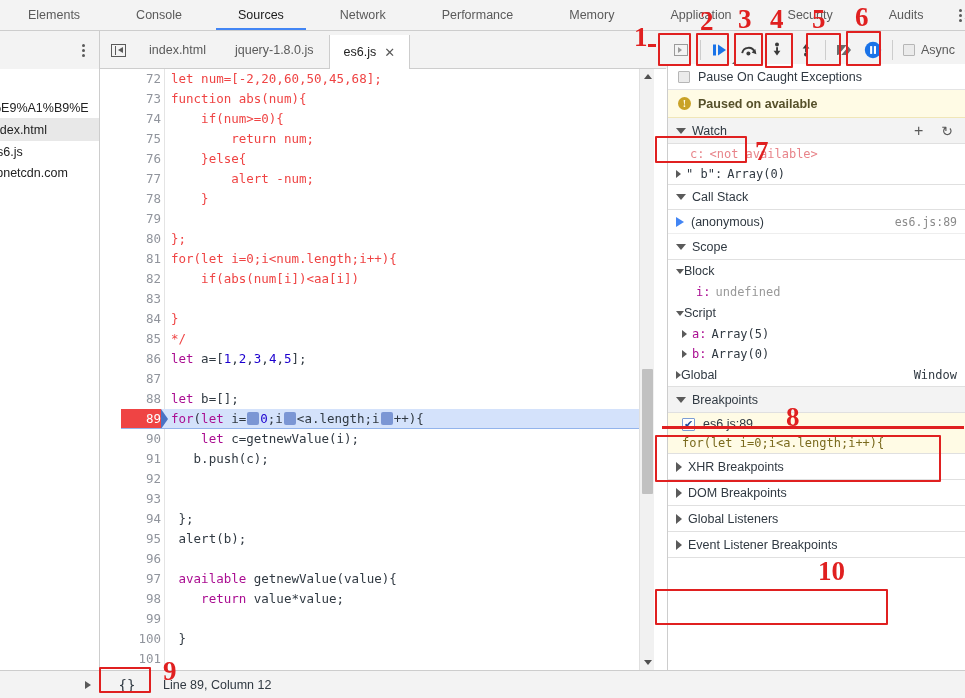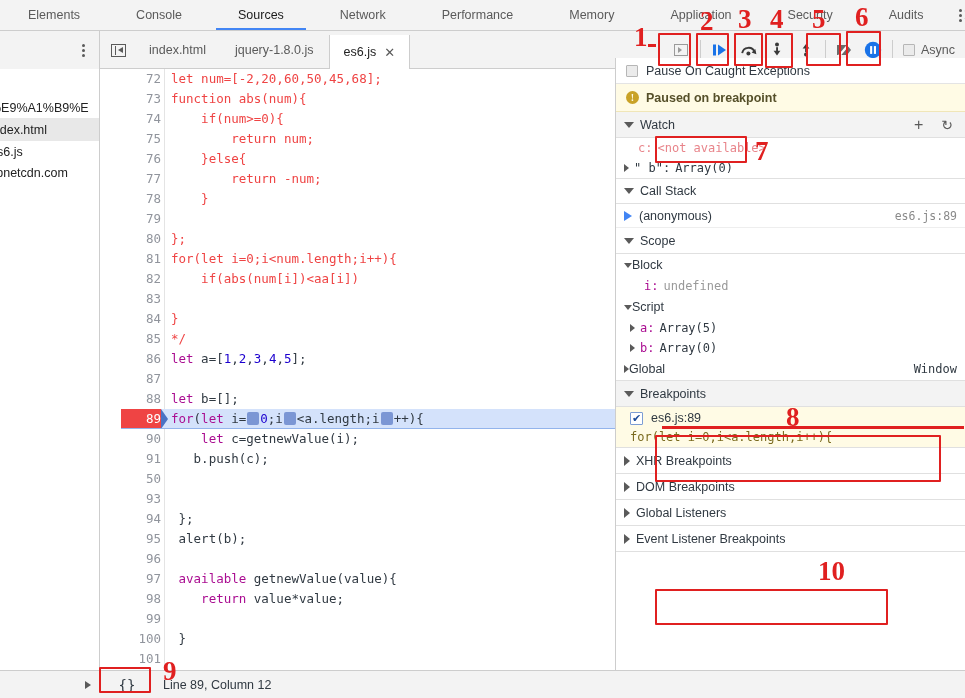--- a/index.html
+++ b/index.html
@@ -185,21 +185,21 @@
   .vscroll .arrow.up { top: 0; }
   .vscroll .arrow.down { bottom: 0; }
   .tri-up { width:0; height:0; border-left:4.5px solid transparent; border-right:4.5px solid transparent; border-bottom:5px solid #505050; }
   .tri-dn { width:0; height:0; border-left:4.5px solid transparent; border-right:4.5px solid transparent; border-top:5px solid #505050; }
   .vthumb {
     position: absolute; left: 2px; width: 11px; background: #c1c1c1; border-radius: 1px;
   }
 
   
   .sidebar {
-    position: absolute; right: 0; top: 58px; width: 350px; bottom: 28px;
+    position: absolute; right: 0; top: 64px; width: 298px; bottom: 28px;
     background: #ffffff; border-left: 1px solid #cdcdcd; overflow: hidden;
   }
   .sb-checkrow {
     height: 26px; display: flex; align-items: center; gap: 8px; padding: 0 10px;
     border-bottom: 1px solid #e4e4e4;
   }
   .sb-checkrow .lbl { font-size: 12.5px; color: #303942; }
   .paused-banner {
     height: 28px; display: flex; align-items: center; gap: 7px; padding: 0 10px;
     background: #fffbe5; border-bottom: 1px solid #f0e6b8;
@@ -464,36 +464,36 @@
 
   <div class="editor">
     <div class="gutter"></div>
     <div class="code-scroll">
       <div id="code-host">
           <div class="cline"><span class="lno">72</span><span class="ctext"><span class="cm">let num=[-2,20,60,50,45,68];</span></span></div>
           <div class="cline"><span class="lno">73</span><span class="ctext"><span class="cm">function abs(num){</span></span></div>
           <div class="cline"><span class="lno">74</span><span class="ctext"><span class="cm">    if(num&gt;=0){</span></span></div>
           <div class="cline"><span class="lno">75</span><span class="ctext"><span class="cm">        return num;</span></span></div>
           <div class="cline"><span class="lno">76</span><span class="ctext"><span class="cm">    }else{</span></span></div>
-          <div class="cline"><span class="lno">77</span><span class="ctext"><span class="cm">        return -num;</span></span></div>
+          <div class="cline"><span class="lno">77</span><span class="ctext"><span class="cm">        alert -num;</span></span></div>
           <div class="cline"><span class="lno">78</span><span class="ctext"><span class="cm">    }</span></span></div>
           <div class="cline"><span class="lno">79</span><span class="ctext"><span class="cm"></span></span></div>
           <div class="cline"><span class="lno">80</span><span class="ctext"><span class="cm">};</span></span></div>
           <div class="cline"><span class="lno">81</span><span class="ctext"><span class="cm">for(let i=0;i&lt;num.length;i++){</span></span></div>
           <div class="cline"><span class="lno">82</span><span class="ctext"><span class="cm">    if(abs(num[i])&lt;aa[i])</span></span></div>
           <div class="cline"><span class="lno">83</span><span class="ctext"><span class="cm"></span></span></div>
           <div class="cline"><span class="lno">84</span><span class="ctext"><span class="cm">}</span></span></div>
           <div class="cline"><span class="lno">85</span><span class="ctext"><span class="cm">*/</span></span></div>
           <div class="cline"><span class="lno">86</span><span class="ctext"><span class="k">let</span><span class="pl"> a=[</span><span class="n">1</span><span class="pl">,</span><span class="n">2</span><span class="pl">,</span><span class="n">3</span><span class="pl">,</span><span class="n">4</span><span class="pl">,</span><span class="n">5</span><span class="pl">];</span></span></div>
           <div class="cline"><span class="lno">87</span><span class="ctext"></span></div>
           <div class="cline"><span class="lno">88</span><span class="ctext"><span class="k">let</span><span class="pl"> b=[];</span></span></div>
           <div class="cline highlight"><span class="lno">89</span><span class="ctext"><span class="k">for</span><span class="pl">(</span><span class="k">let</span><span class="pl"> i=</span><span class="inlval"></span><span class="n">0</span><span class="pl">;i</span><span class="inlval"></span><span class="pl">&lt;a.length;i</span><span class="inlval"></span><span class="pl">++){</span></span></div>
           <div class="cline"><span class="lno">90</span><span class="ctext"><span class="pl">    </span><span class="k">let</span><span class="pl"> c=getnewValue(i);</span></span></div>
           <div class="cline"><span class="lno">91</span><span class="ctext"><span class="pl">   b.push(c);</span></span></div>
-          <div class="cline"><span class="lno">50</span><span class="ctext"></span></div>
+          <div class="cline"><span class="lno">92</span><span class="ctext"></span></div>
           <div class="cline"><span class="lno">93</span><span class="ctext"></span></div>
           <div class="cline"><span class="lno">94</span><span class="ctext"><span class="pl"> };</span></span></div>
           <div class="cline"><span class="lno">95</span><span class="ctext"><span class="pl"> alert(b);</span></span></div>
           <div class="cline"><span class="lno">96</span><span class="ctext"></span></div>
           <div class="cline"><span class="lno">97</span><span class="ctext"><span class="pl"> </span><span class="k">available</span><span class="pl"> getnewValue(value){</span></span></div>
           <div class="cline"><span class="lno">98</span><span class="ctext"><span class="pl">    </span><span class="k">return</span><span class="pl"> value*value;</span></span></div>
           <div class="cline"><span class="lno">99</span><span class="ctext"></span></div>
           <div class="cline"><span class="lno">100</span><span class="ctext"><span class="pl"> }</span></span></div>
           <div class="cline"><span class="lno">101</span><span class="ctext"></span></div>
           <div class="cline"><span class="lno">102</span><span class="ctext"></span></div>
@@ -512,21 +512,21 @@
 
   <div class="sidebar">
 
     <div class="sb-checkrow">
       <span class="cb"></span>
       <span class="lbl">Pause On Caught Exceptions</span>
     </div>
 
     <div class="paused-banner">
       <span class="warn-dot">!</span>
-      <span>Paused on breakpoint</span>
+      <span>Paused on available</span>
     </div>
 
     <div class="sec-header">
       <span class="tw"></span>
       <span>Watch</span>
       <span class="grow"></span>
       <span class="plus-ico">+</span>
       <span class="refresh-ico" style="margin-left:12px;margin-right:4px;">↻</span>
     </div>
     <div id="watch-host">

